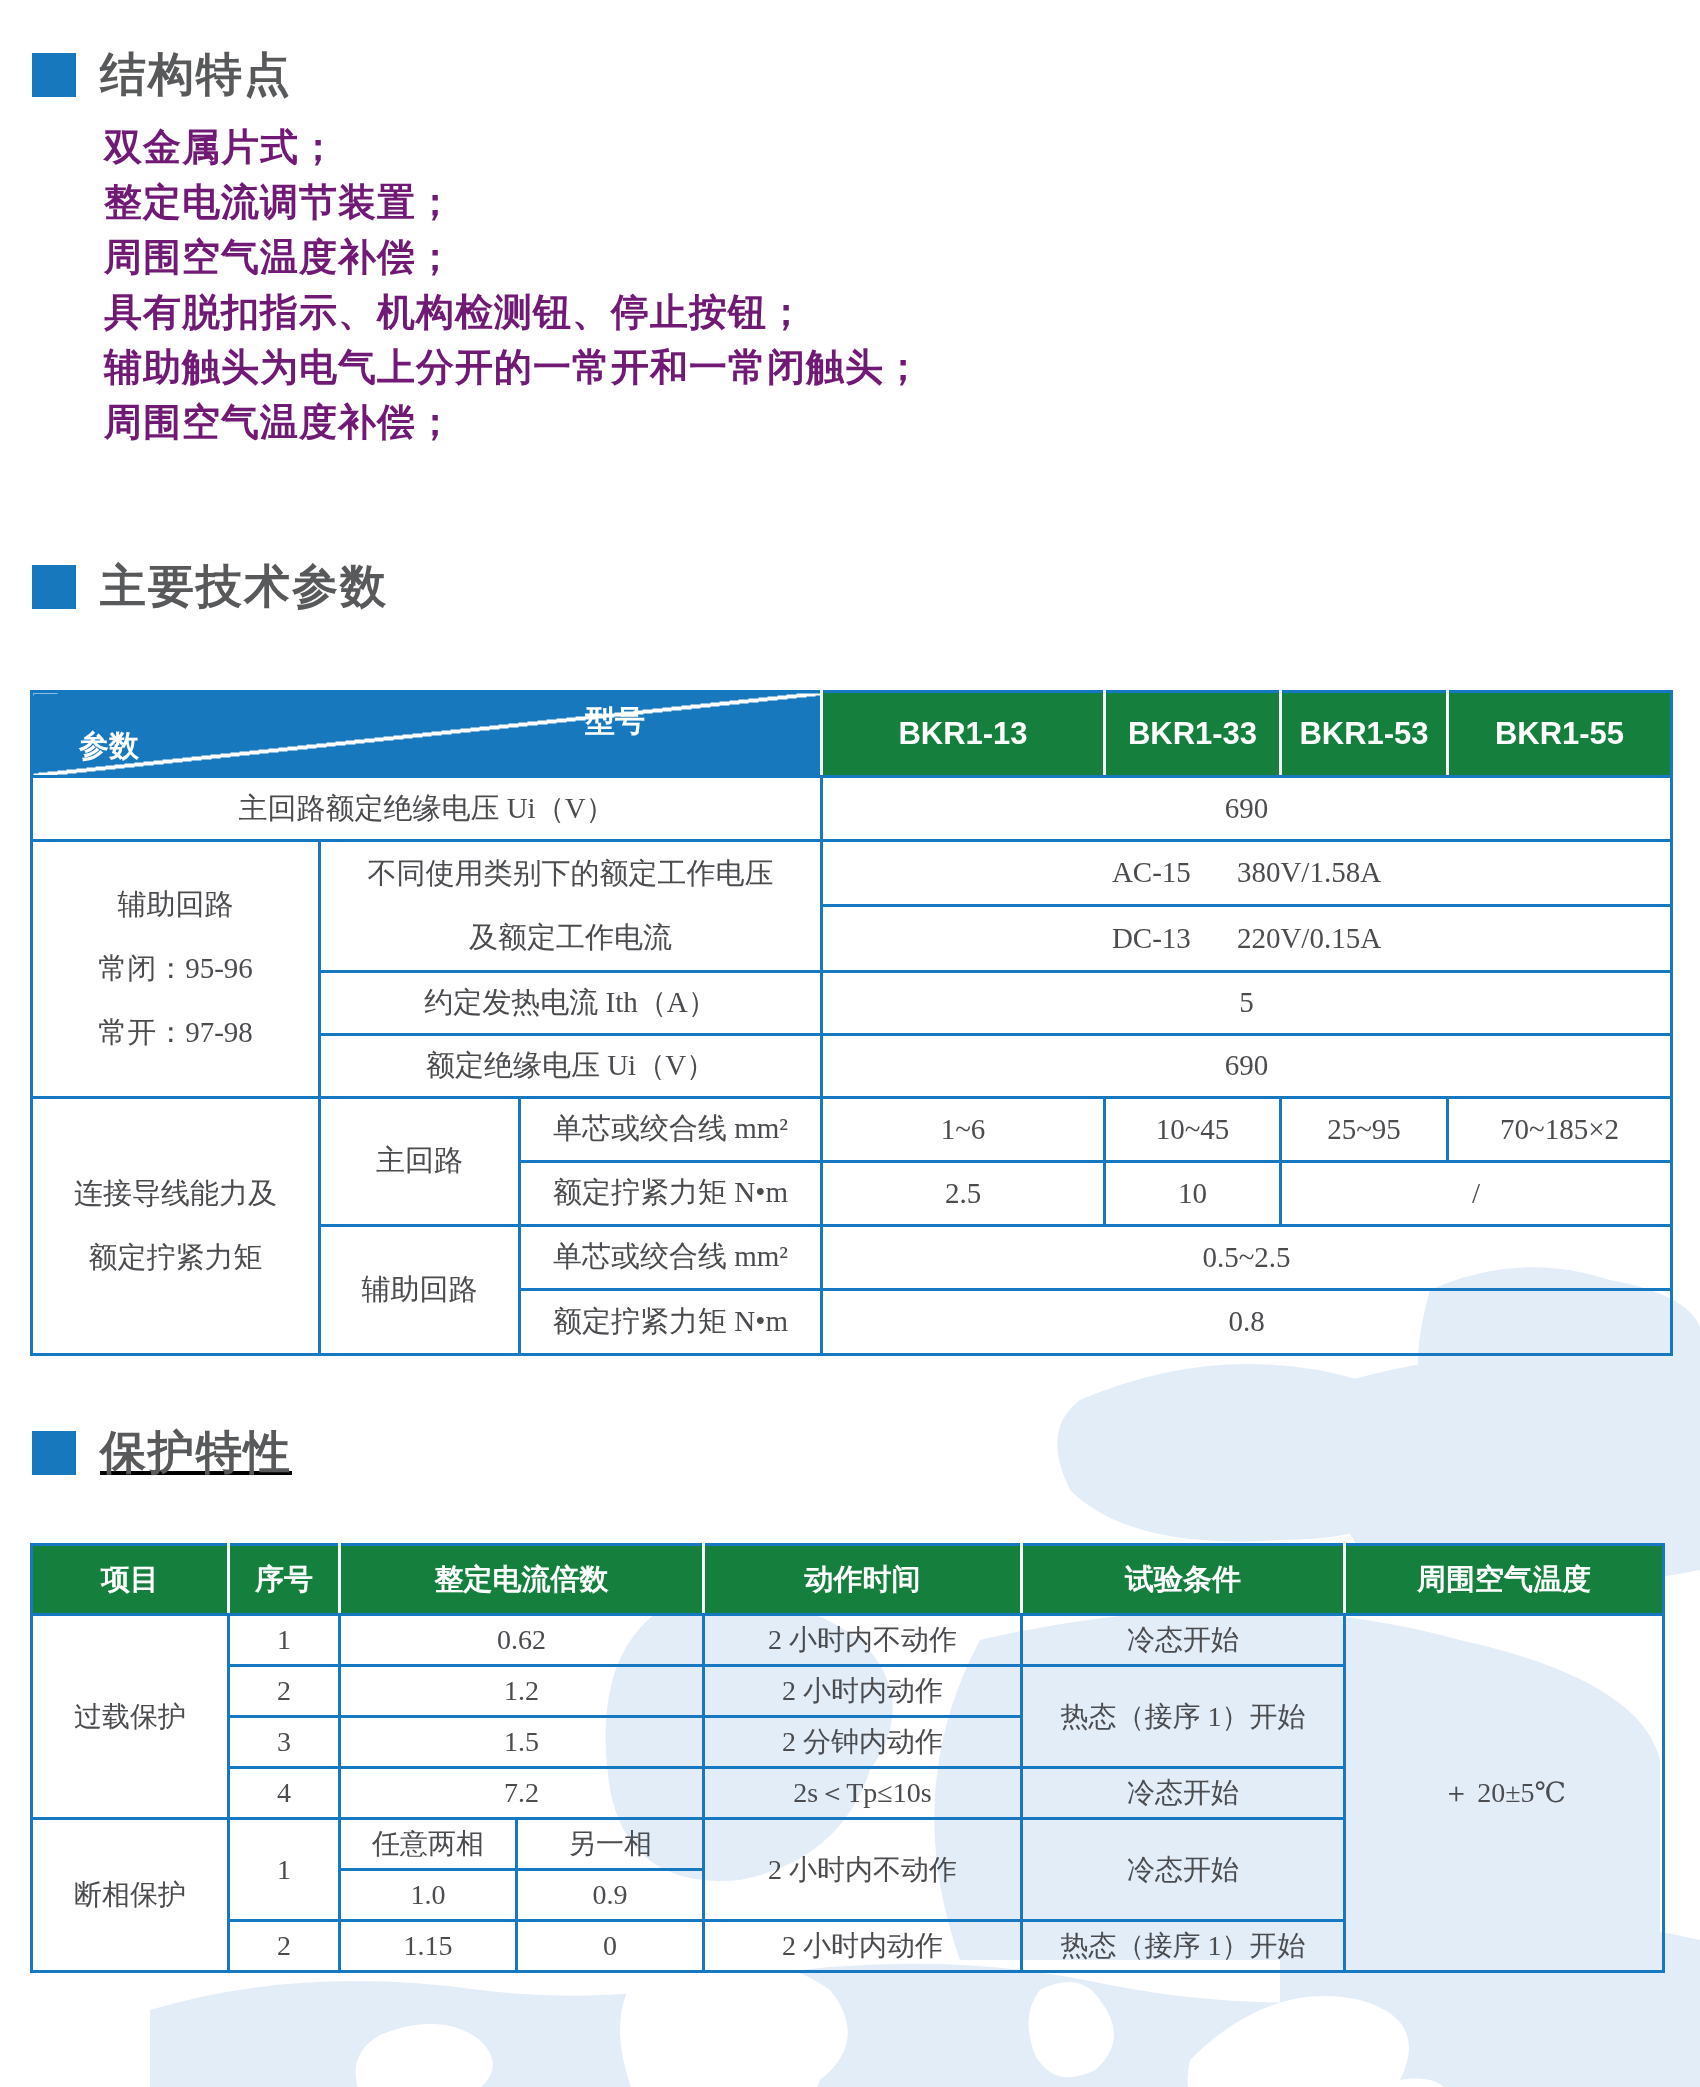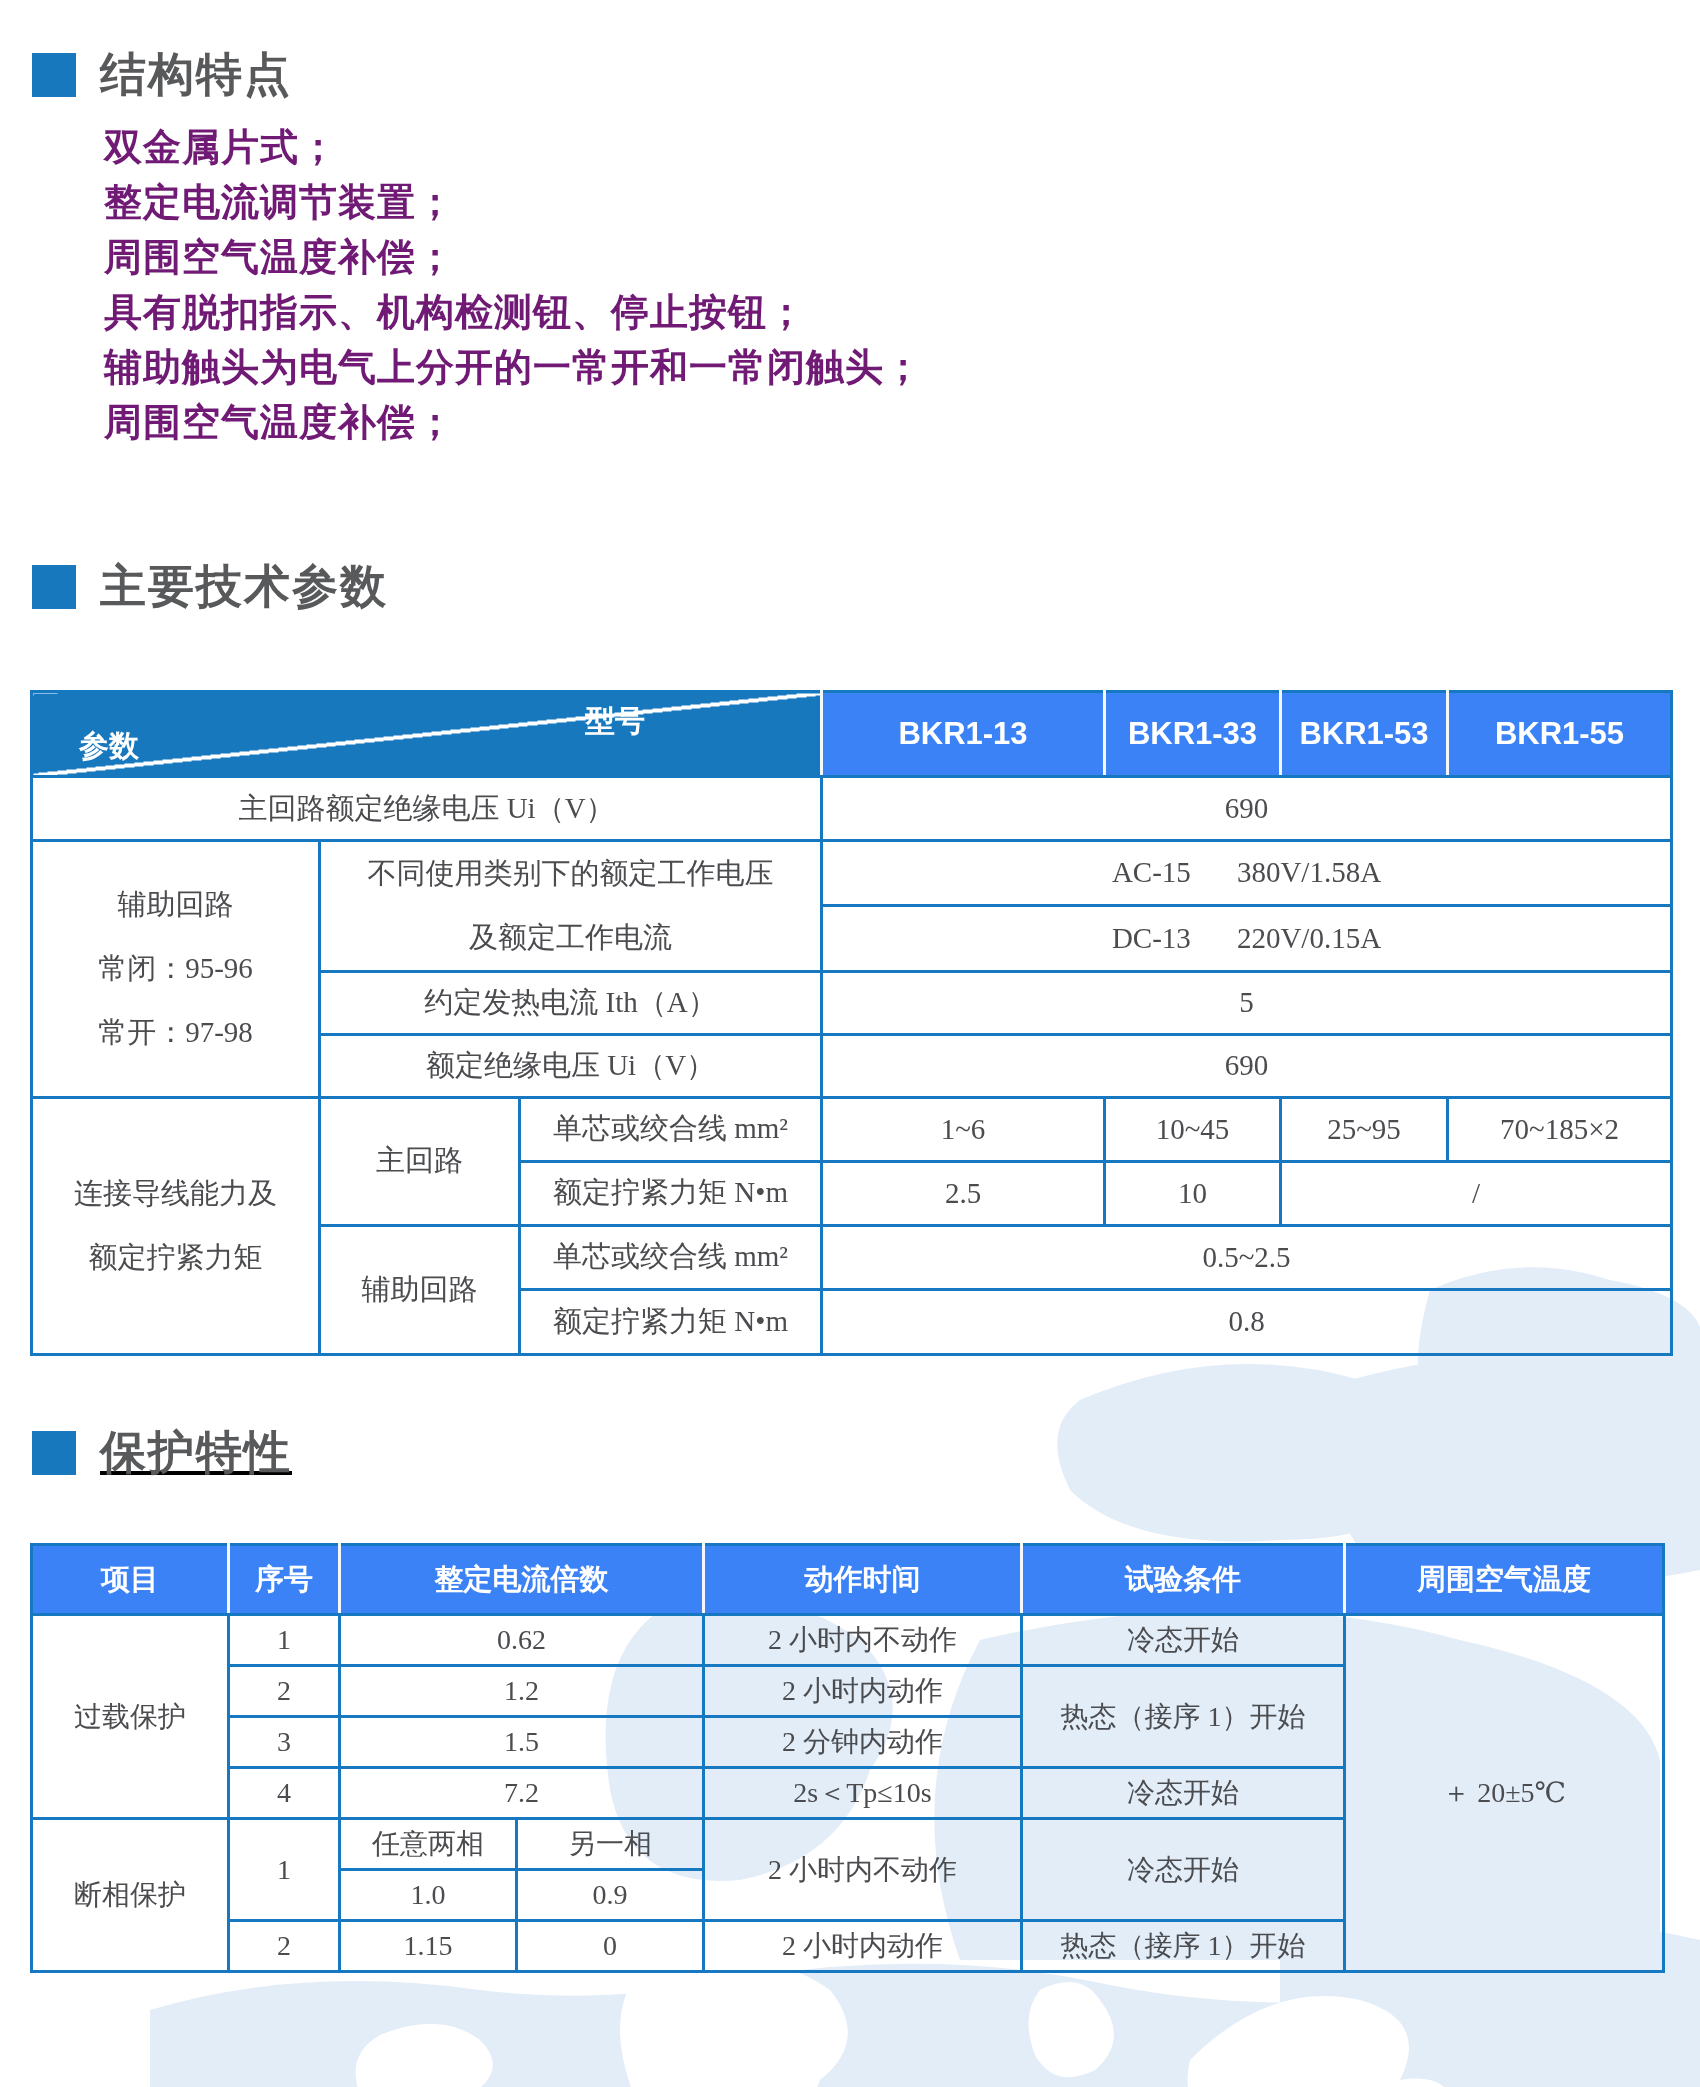--- a/index.html
+++ b/index.html
@@ -16,21 +16,21 @@
   .sec-txt{font-size:46px;font-weight:bold;color:#58595B;letter-spacing:2px;}
 
   
   .feat{position:absolute;left:104px;top:120px;list-style:none;margin:0;padding:0;}
   .feat li{height:55px;line-height:55px;font-size:38px;color:#701a75;letter-spacing:1px;font-weight:bold;}
 
   
   table{border-collapse:collapse;table-layout:fixed;position:absolute;z-index:1;}
   td,th{border:3px solid #1678C0;padding:0;text-align:center;vertical-align:middle;
         background:transparent;overflow:hidden;}
-  th{background:#3b82f6;color:#ffffff;font-weight:bold;border-right-color:#f4f8fb;}
+  th{background:#15803d;color:#ffffff;font-weight:bold;border-right-color:#f4f8fb;}
   th.last{border-right-color:#1678C0;}
   td{font-family:"Liberation Serif","DejaVu Serif",serif;color:#4B4C4F;}
 
   
   #t1{left:30px;top:690px;width:1640px;}
   #t1 th{font-size:31px;}
   #t1 td{font-size:29px;}
   #t1 .hdr{height:85px;}
   .corner{position:relative;background-color:#1878BE;
     background-image:linear-gradient(to bottom right,

